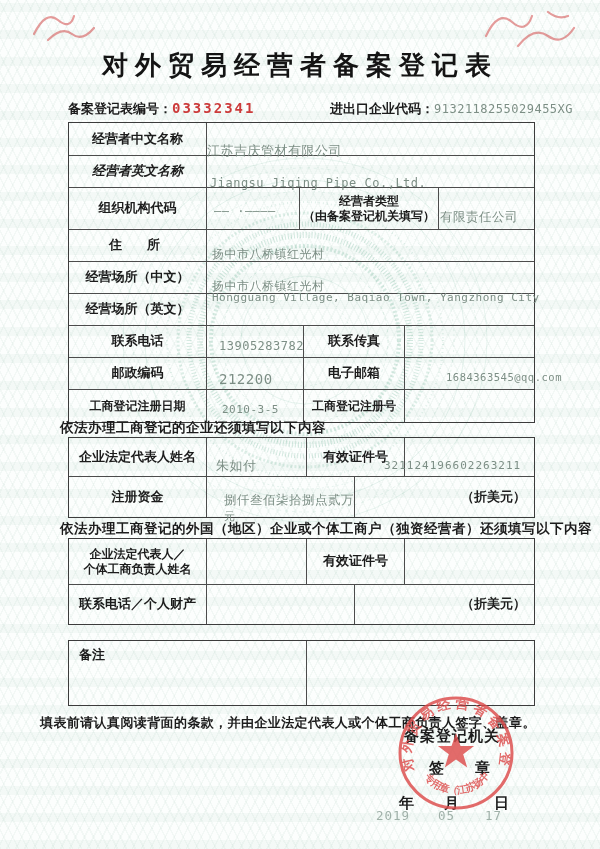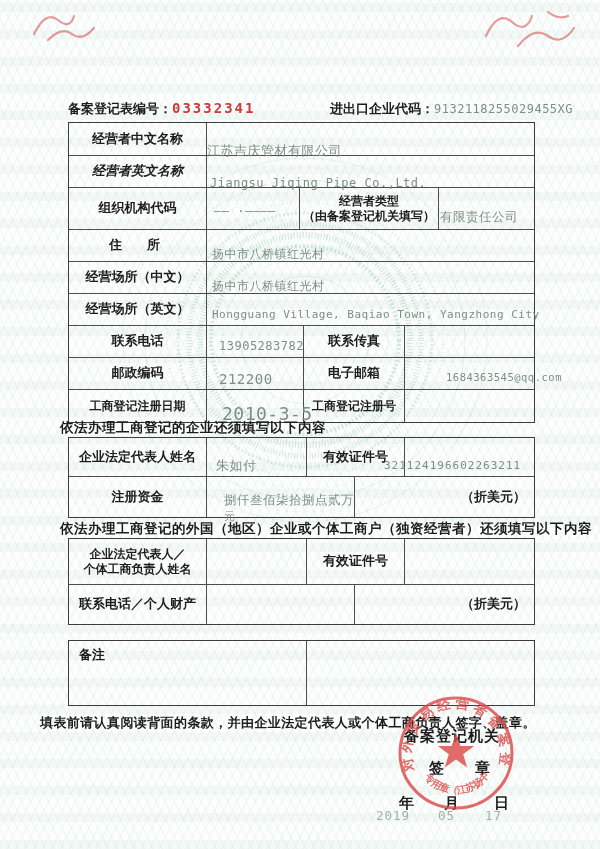--- a/index.html
+++ b/index.html
@@ -62,20 +62,21 @@
     </g>
   </svg>
 
   <svg class="abs scribble" style="left:28px;top:4px;" width="82" height="46" viewBox="0 0 82 46">
     <path d="M6,30 Q18,6 30,16 T46,12 M20,36 Q34,22 44,30 T66,24" fill="none" stroke="#d14a4a" stroke-width="2.2" stroke-linecap="round" opacity="0.55"></path>
   </svg>
   <svg class="abs scribble" style="left:478px;top:2px;" width="104" height="54" viewBox="0 0 104 54">
     <path d="M8,34 Q20,8 34,20 T54,14 M40,44 Q56,24 70,34 T96,26 M70,10 q10,8 20,4" fill="none" stroke="#d14a4a" stroke-width="2.2" stroke-linecap="round" opacity="0.55"></path>
   </svg>
 
+  <div class="abs title">对外贸易经营者备案登记表</div>
 
   <div class="abs" style="left:68px;top:99px;">
     <span class="hdr-lbl">备案登记表编号：</span><span class="red-no">03332341</span>
   </div>
   <div class="abs" style="left:330px;top:99px;">
     <span class="hdr-lbl">进出口企业代码：</span><span class="dotmx" style="font-size:12px;">9132118255029455XG</span>
   </div>
 
   <div class="tbl" style="left:68px;top:122px;width:467px;">
     <div class="tr" style="height:32px;">
@@ -126,25 +127,25 @@
       <div class="td blank" style="flex:1;"></div>
     </div>
   </div>
 
   <div class="abs dotmx" style="left:207px;top:142px;font-size:13px;">江苏吉庆管材有限公司</div>
   <div class="abs dotmx" style="left:210px;top:176px;font-size:12px;">Jiangsu Jiqing Pipe Co.,Ltd.</div>
   <div class="abs dotmx" style="left:214px;top:204px;font-size:12px;">—— ·————</div>
   <div class="abs dotmx" style="left:440px;top:209px;font-size:12.5px;">有限责任公司</div>
   <div class="abs dotmx" style="left:212px;top:246px;font-size:12px;">扬中市八桥镇红光村</div>
   <div class="abs dotmx" style="left:212px;top:278px;font-size:12px;">扬中市八桥镇红光村</div>
-  <div class="abs dotmx" style="left:212px;top:308px;font-size:11px;">Hongguang Village, Baqiao Town, Yangzhong City</div>
+  <div class="abs dotmx" style="left:212px;top:291px;font-size:11px;">Hongguang Village, Baqiao Town, Yangzhong City</div>
   <div class="abs dotmx" style="left:219px;top:339px;font-size:12px;">13905283782</div>
   <div class="abs dotmx" style="left:219px;top:371px;font-size:14px;">212200</div>
   <div class="abs dotmx" style="left:446px;top:371px;font-size:10.5px;">1684363545@qq.com</div>
-  <div class="abs dotmx" style="left:222px;top:403px;font-size:18px;">2010-3-5</div>
+  <div class="abs dotmx" style="left:222px;top:403px;font-size:11px;">2010-3-5</div>
 
   <div class="abs sec-head" style="left:60px;top:419px;">依法办理工商登记的企业还须填写以下内容</div>
 
   <div class="tbl" style="left:68px;top:437px;width:467px;">
     <div class="tr" style="height:38px;">
       <div class="td" style="width:137px;">企业法定代表人姓名</div>
       <div class="td blank" style="width:100px;"></div>
       <div class="td" style="width:98px;">有效证件号</div>
       <div class="td blank" style="flex:1;"></div>
     </div>

